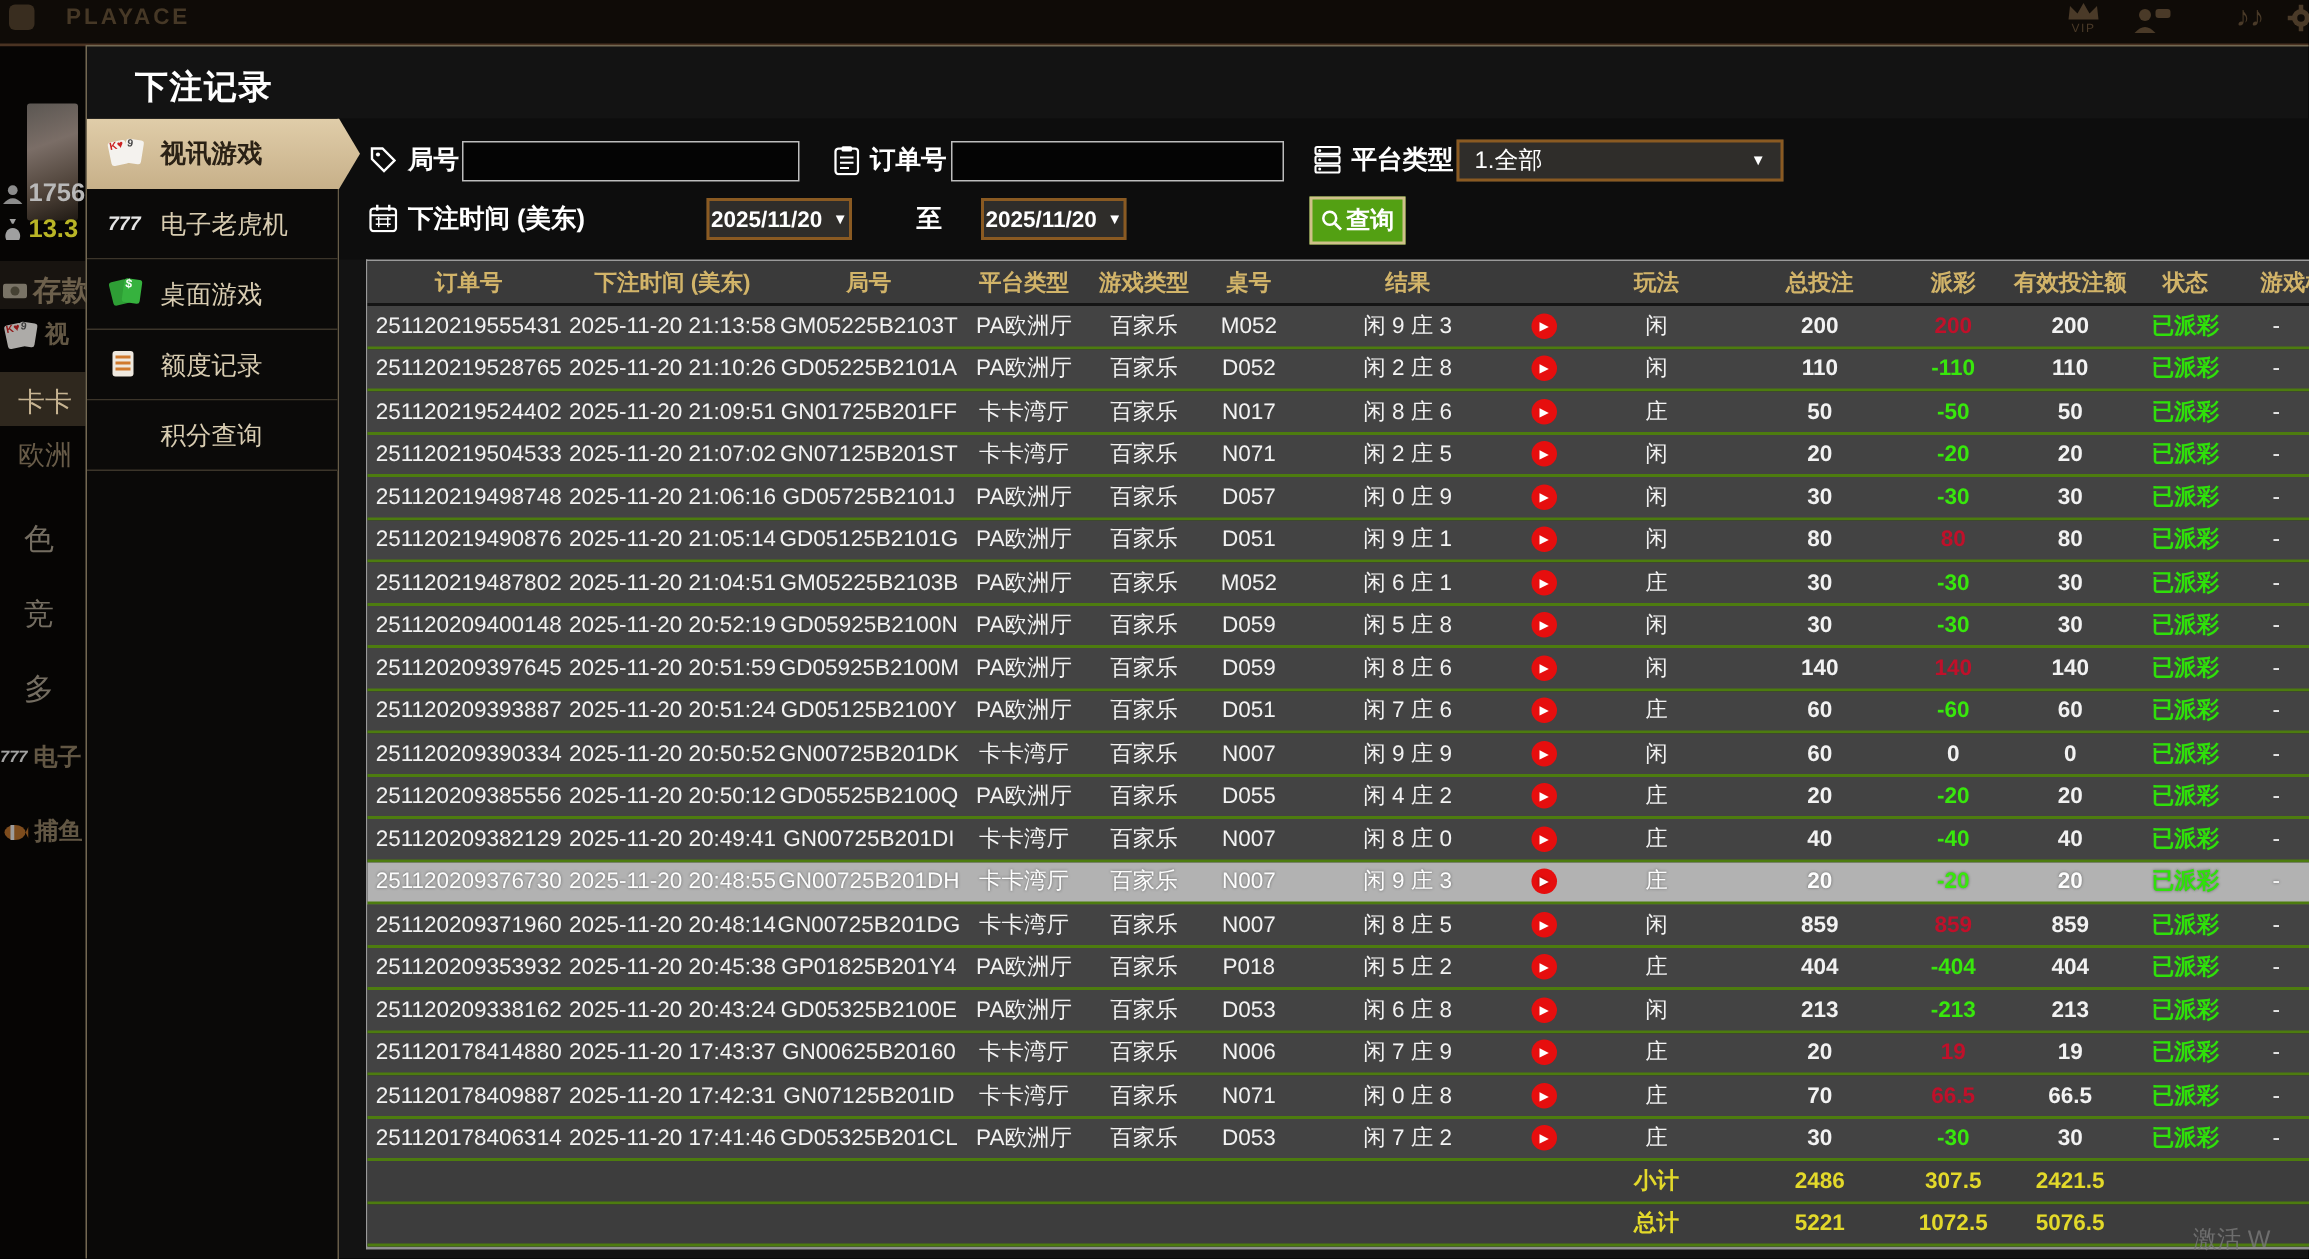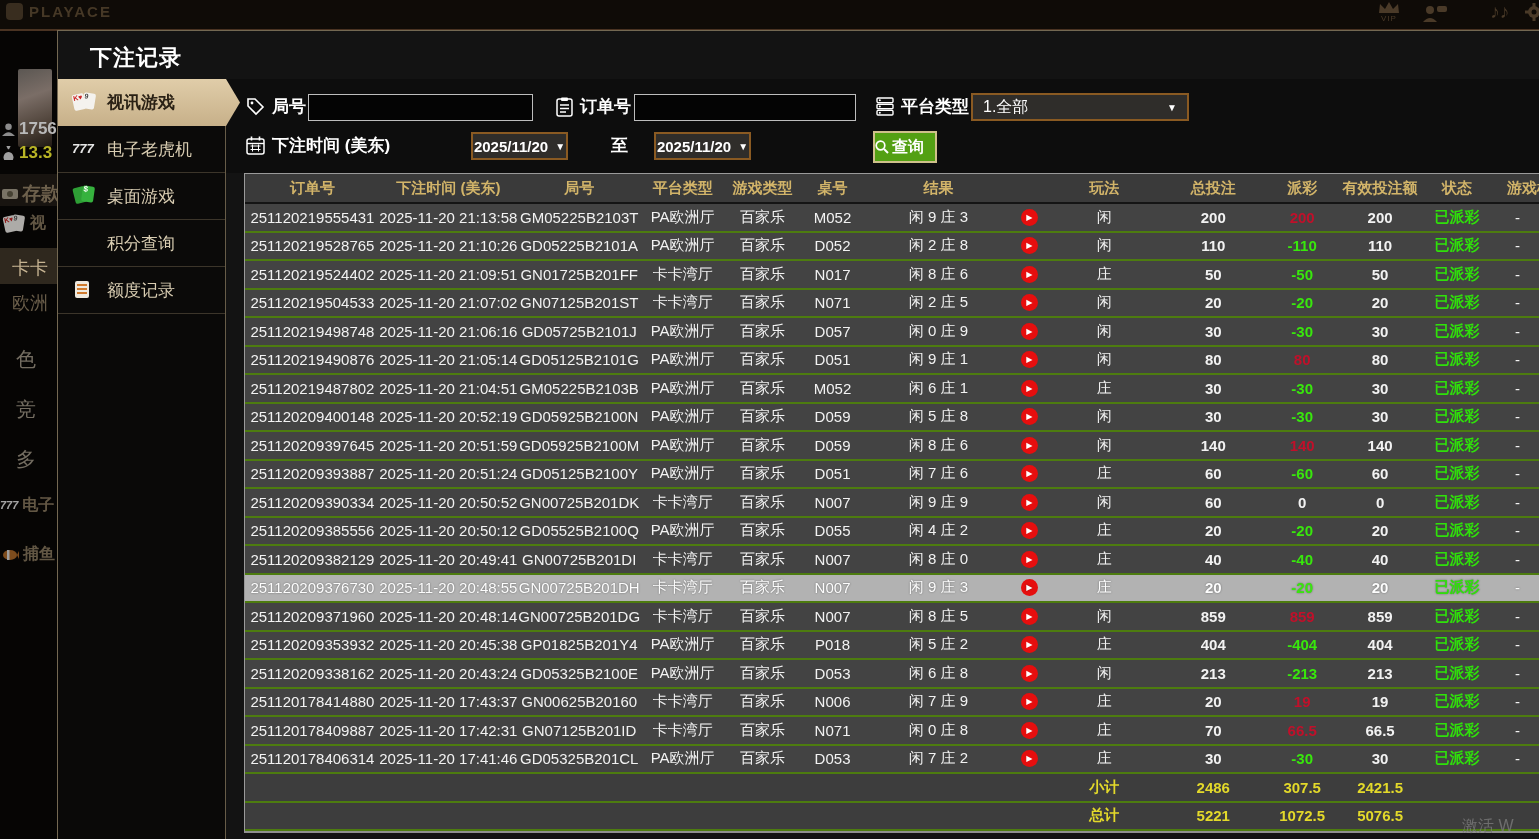--- a/index.html
+++ b/index.html
@@ -2,21 +2,21 @@
 <html><head>
 <meta charset="utf-8">
 <style>
   * { margin:0; padding:0; box-sizing:border-box; }
   html,body { width:1539px; height:839px; overflow:hidden; background:#000;
     font-family:"Liberation Sans","DejaVu Sans",sans-serif; }
 
   
   #topbar { position:absolute; left:0; top:0; width:1539px; height:31px;
     background:#0f0b07; border-bottom:2px solid #4a3322; }
-  #logo { position:absolute; left:6px; top:3px; display:flex; align-items:center; gap:6px;
+  #logo { position:absolute; left:6px; top:3px; display:flex; align-items:center; gap:21px;
     color:#463826; font-weight:bold; font-size:15px; letter-spacing:2px; }
   #logo .mark { width:17px; height:17px; background:#392d1f; border-radius:4px; display:inline-block; }
   .tb-ico { position:absolute; top:2px; color:#4a3a28; font-size:17px; text-align:center; }
   .tb-ico svg { display:block; margin:0 auto; }
   .tb-ico .cap { font-size:8px; letter-spacing:1px; }
 
   
   #lobby { position:absolute; left:0; top:31px; width:1539px; height:808px; background:#060504; }
   .bgtxt { position:absolute; color:#8a7a60; white-space:nowrap; }
   #avatar { position:absolute; left:18px; top:38px; width:34px; height:78px;
@@ -58,21 +58,21 @@
   .tinput { position:absolute; height:27px; background:#040404; border:1px solid #bdbdbd;
     color:#eee; font-size:14px; padding:0 6px; }
   .dsel { position:absolute; height:28px; background:#2f2d2a; border:2px solid #8a5a22;
     color:#fff; font-weight:bold; font-size:15px; display:flex; align-items:center;
     justify-content:center; gap:7px; cursor:pointer; }
   .dsel .arr { font-size:10px; }
   #platform-select { justify-content:flex-start; padding:0 10px; font-weight:normal; font-size:16px; }
   #platform-select .arr { margin-left:auto; }
   #query-btn { position:absolute; left:647px; top:52px; width:64px; height:32px;
     background:#53a013; border:2px solid #cfc08a; color:#fff; font-size:16px; font-weight:bold;
-    display:flex; align-items:center; gap:3px; cursor:pointer; }
+    display:flex; align-items:center; justify-content:center; gap:3px; cursor:pointer; }
   #to-label { position:absolute; left:385px; top:55px; color:#fff; font-size:17px; font-weight:bold; }
 
   
   #table { position:absolute; left:186px; top:142px; width:1296px;
     border-left:1px solid #9a9a9a; border-top:1px solid #9a9a9a; border-bottom:2px solid #8f8f8f;
     background:#0d0d0d; }
   .trow { display:flex; height:28.5px; background:#434343; border-bottom:2px solid #4d7c0f;
     align-items:center; }
   .trow.head { height:30px; background:#3a3a3a; border-bottom:2px solid #141414; }
   .trow.head .td { color:#d2b469; font-weight:bold; }
@@ -201,32 +201,32 @@
         <span>电子老虎机</span>
       </div>
       <div class="mi">
         <span class="ic">
           <span class="card" style="left:2px;top:2px;transform:rotate(-14deg);background:#2e9e35;"></span>
           <span class="card" style="left:10px;top:1px;transform:rotate(8deg);background:#36b23e;color:#fff;font-size:8px;">$</span>
         </span>
         <span>桌面游戏</span>
       </div>
       <div class="mi">
-        <span class="ic"><span class="dia"></span></span>
-        <span>积分查询</span>
-      </div>
-      <div class="mi">
         <span class="ic">
           <span class="doc">
             <i></i>
             <i></i>
             <i></i>
           </span>
         </span>
         <span>额度记录</span>
+      </div>
+      <div class="mi">
+        <span class="ic"><span class="dia"></span></span>
+        <span>积分查询</span>
       </div>
     </div>
 
   <div id="filters">
     <div class="flabel" style="left:20px;top:16px;">
       <span class="fic">
         <svg width="19" height="19" viewBox="0 0 19 19">
             <path d="M2 2 h7 l8 8 -7 7 -8 -8 Z" fill="none" stroke="#fff" stroke-width="1.6"></path>
             <circle cx="6" cy="6" r="1.4" fill="#fff"></circle>
           </svg>

